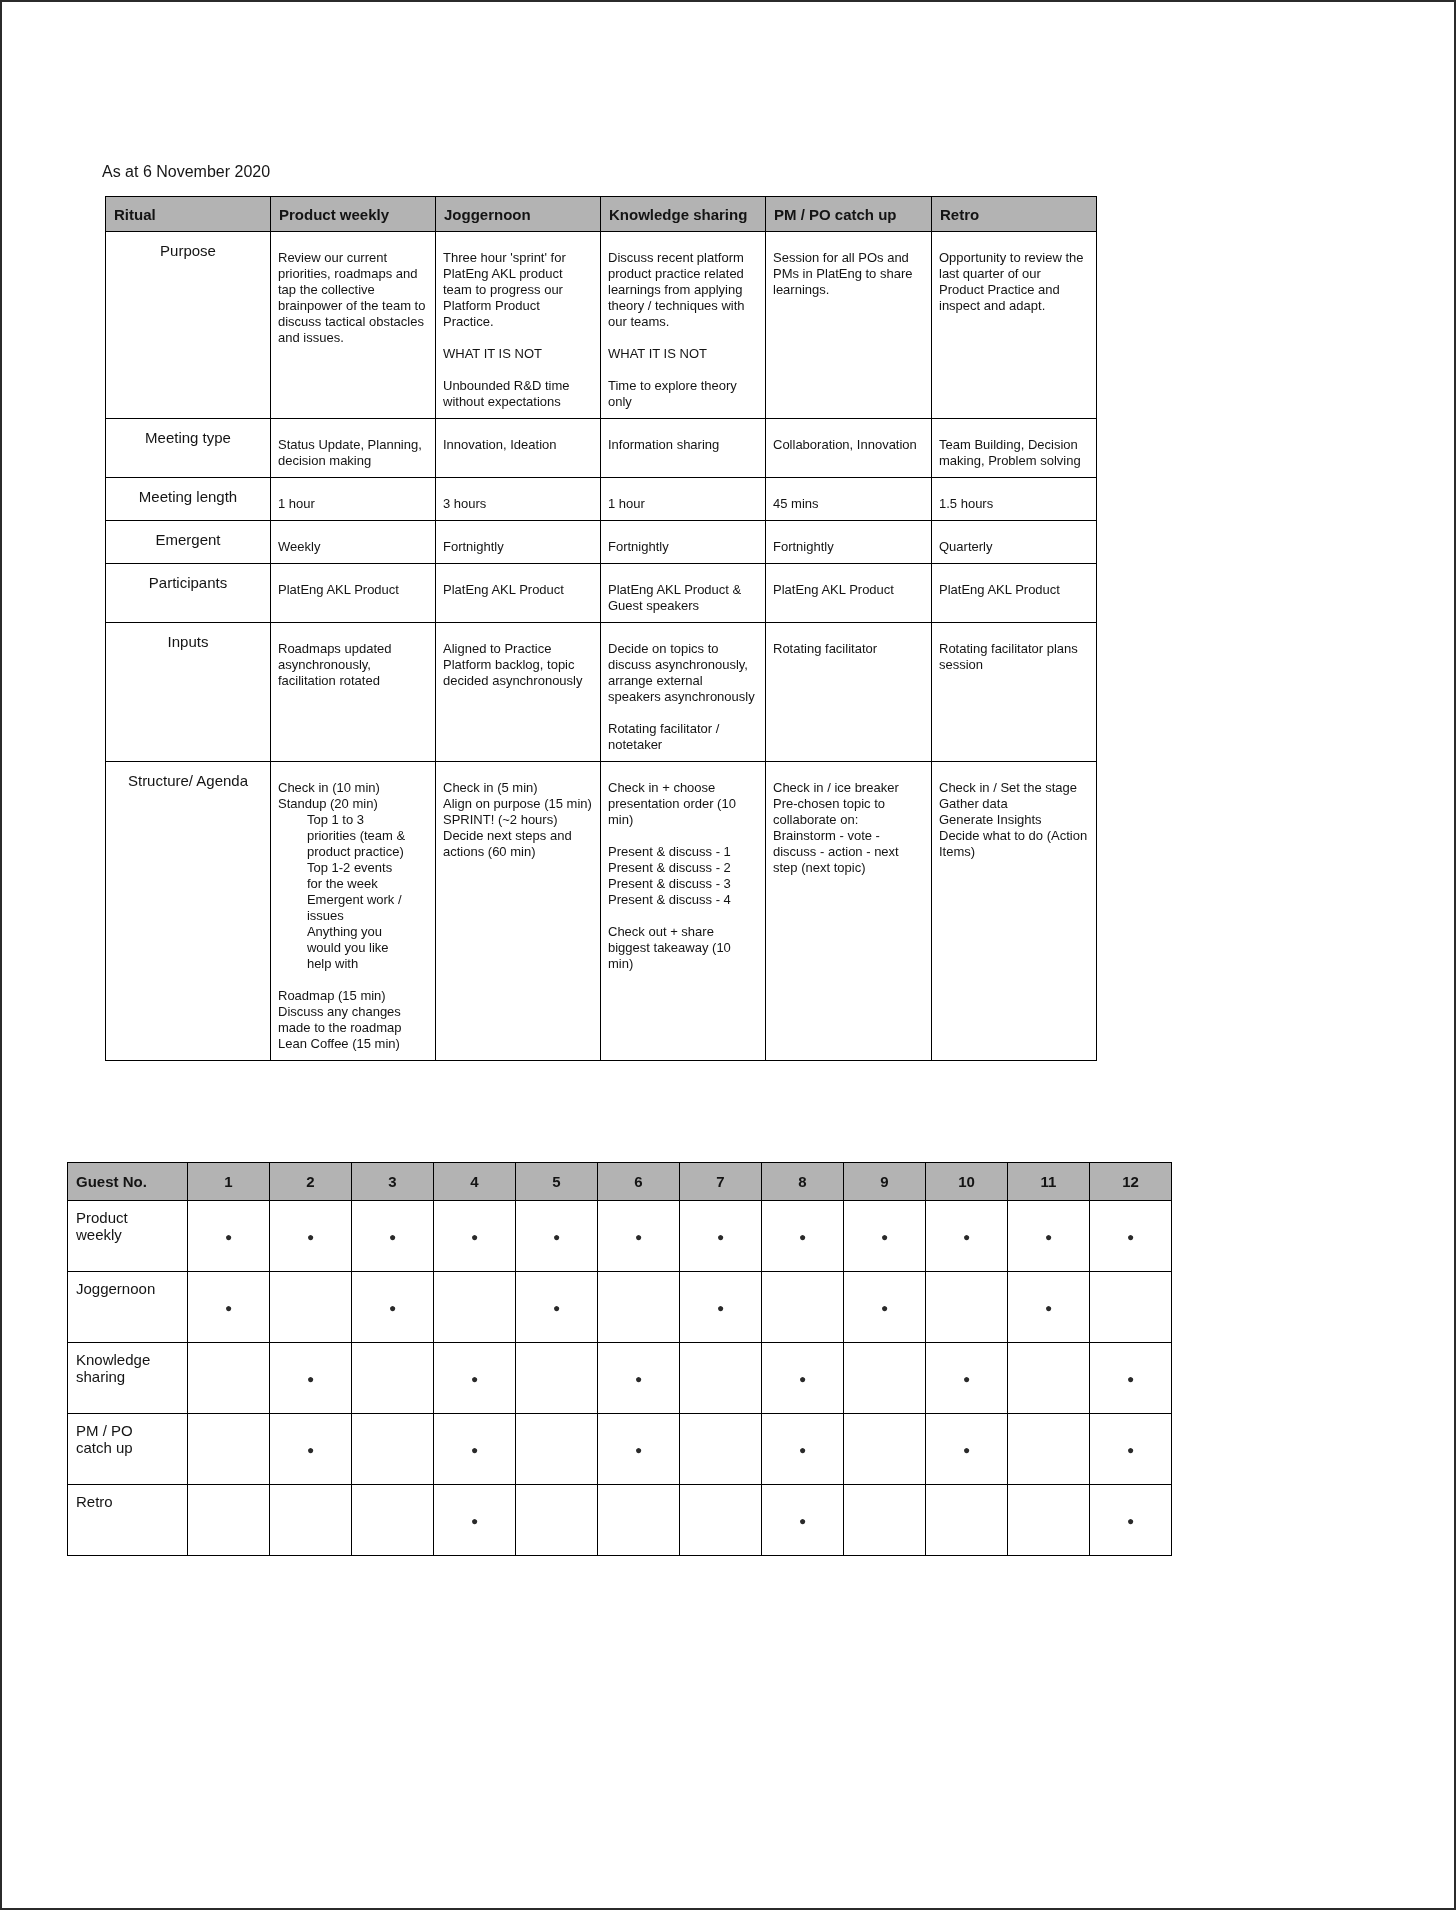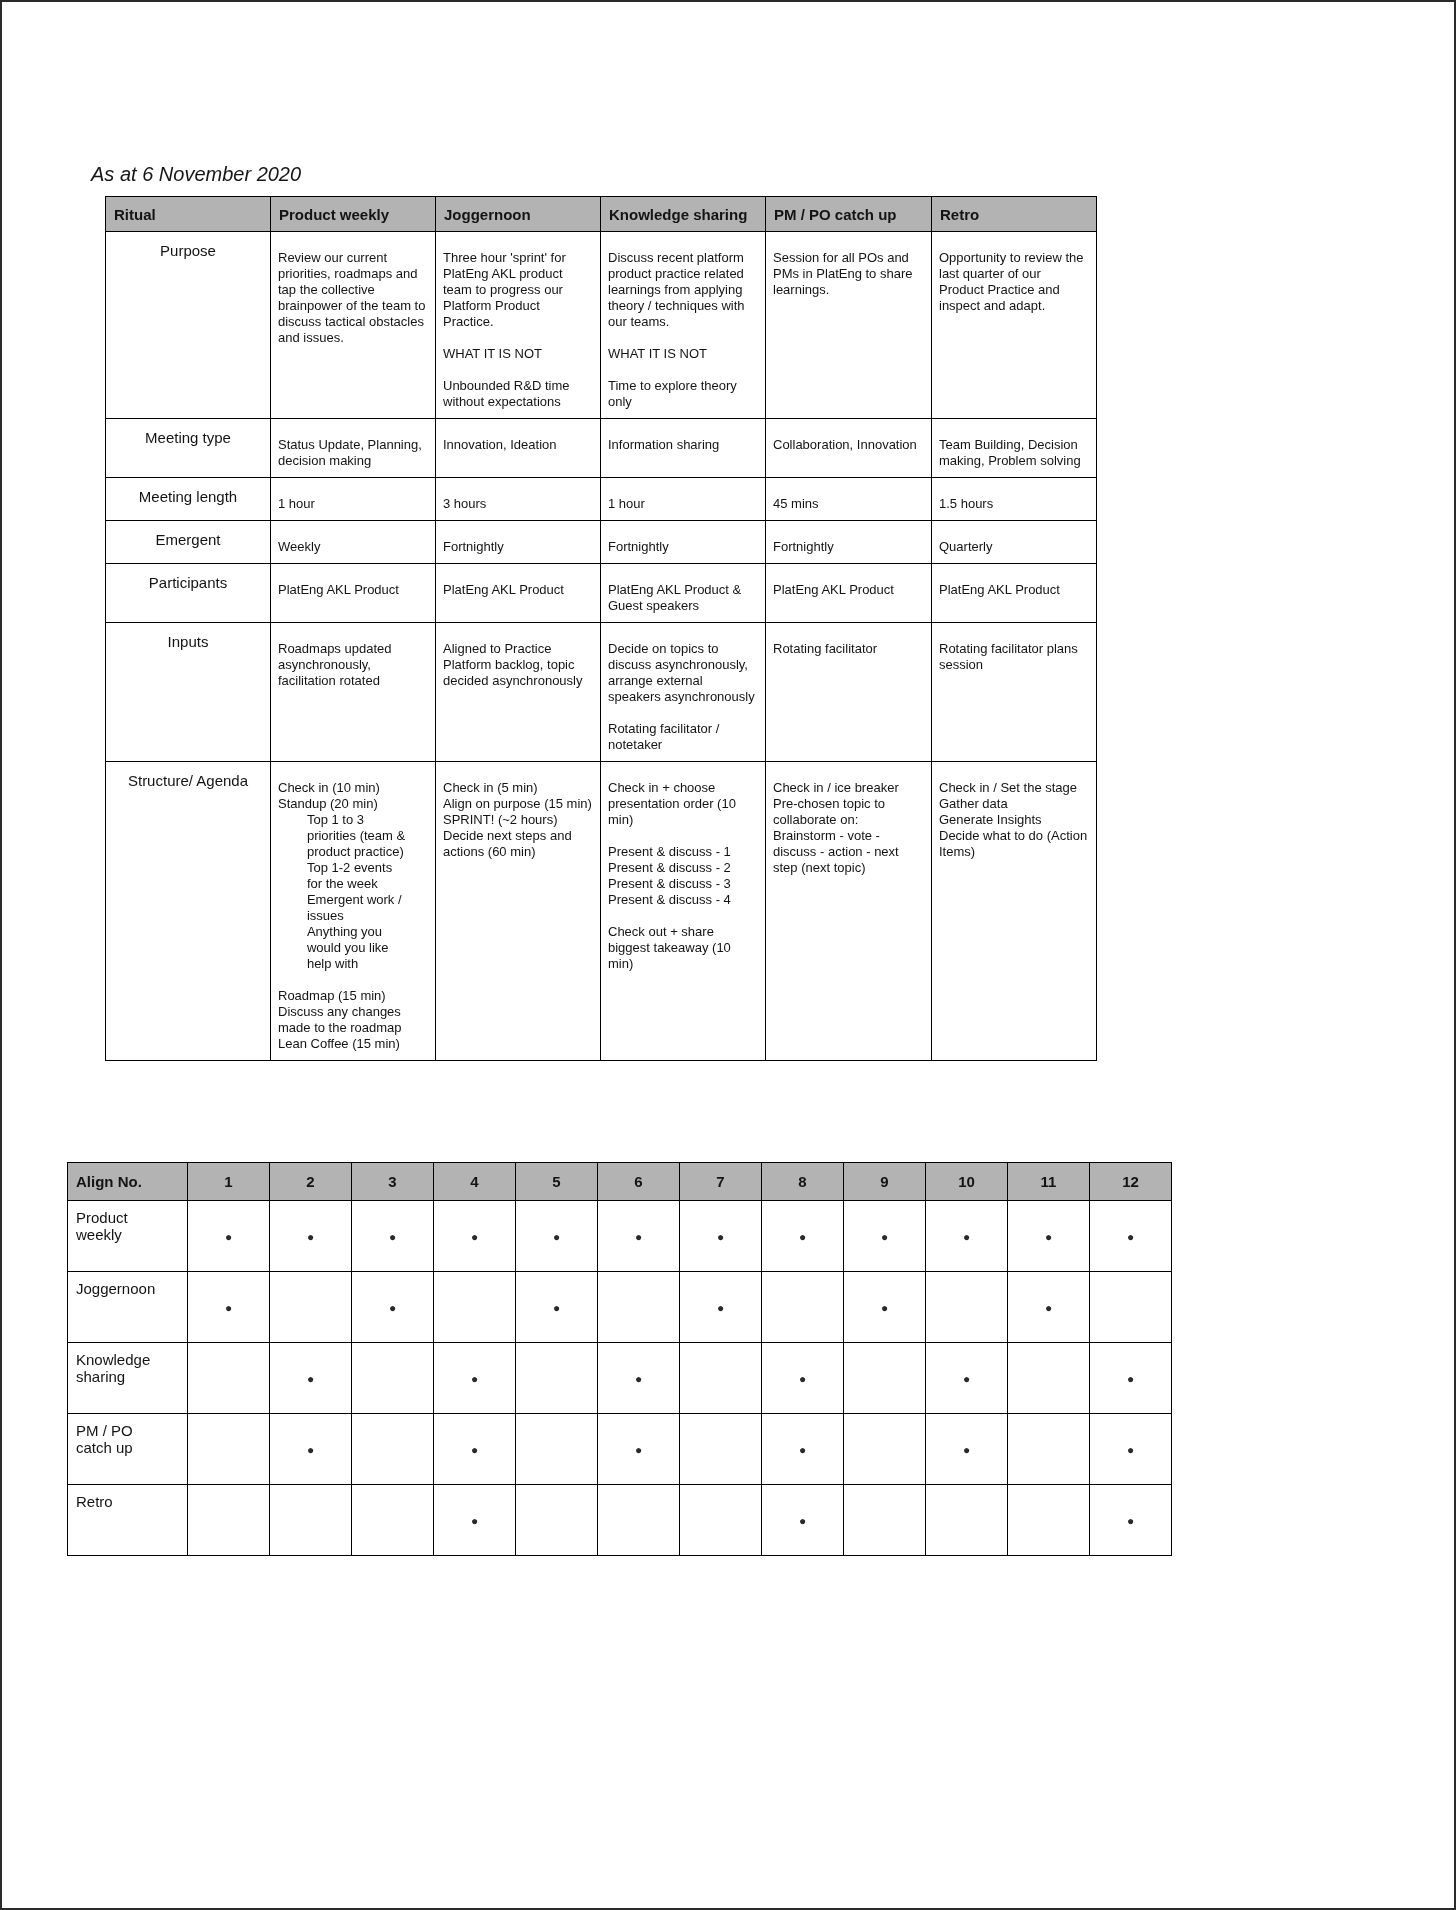--- a/index.html
+++ b/index.html
@@ -15,22 +15,22 @@
   .page{
     box-sizing:border-box;position:relative;
     width:1456px;height:1910px;
     border:2px solid #2b2b2b;background:#ffffff;overflow:hidden;
   }
   .title{
     position:absolute;left:100px;top:103px;
     font-size:35px;font-weight:400;letter-spacing:-0.2px;color:#161616;margin:0;
   }
   .subtitle{
-    position:absolute;left:89px;top:161px;
-    font-size:20px;color:#161616;font-style:italic;
+    position:absolute;left:100px;top:161px;
+    font-size:16px;color:#161616;
   }
 
   
   table.rituals{
     position:absolute;left:103px;top:194px;width:991px;
     border-collapse:collapse;table-layout:fixed;
   }
   table.rituals th, table.rituals td{border:1px solid var(--line);}
   table.rituals thead th{
     background:var(--header-bg);
@@ -204,21 +204,21 @@
         <col style="width:82px">
         <col style="width:82px">
         <col style="width:82px">
       <col style="width:82px">
         <col style="width:82px">
         <col style="width:82px">
         <col style="width:82px">
     </colgroup>
     <thead>
       <tr>
-          <th class="corner">Align No.</th>
+          <th class="corner">Guest No.</th>
           <th>1</th>
           <th>2</th>
           <th>3</th>
           <th>4</th>
           <th>5</th>
           <th>6</th>
           <th>7</th>
           <th>8</th>
           <th>9</th>
           <th>10</th>

